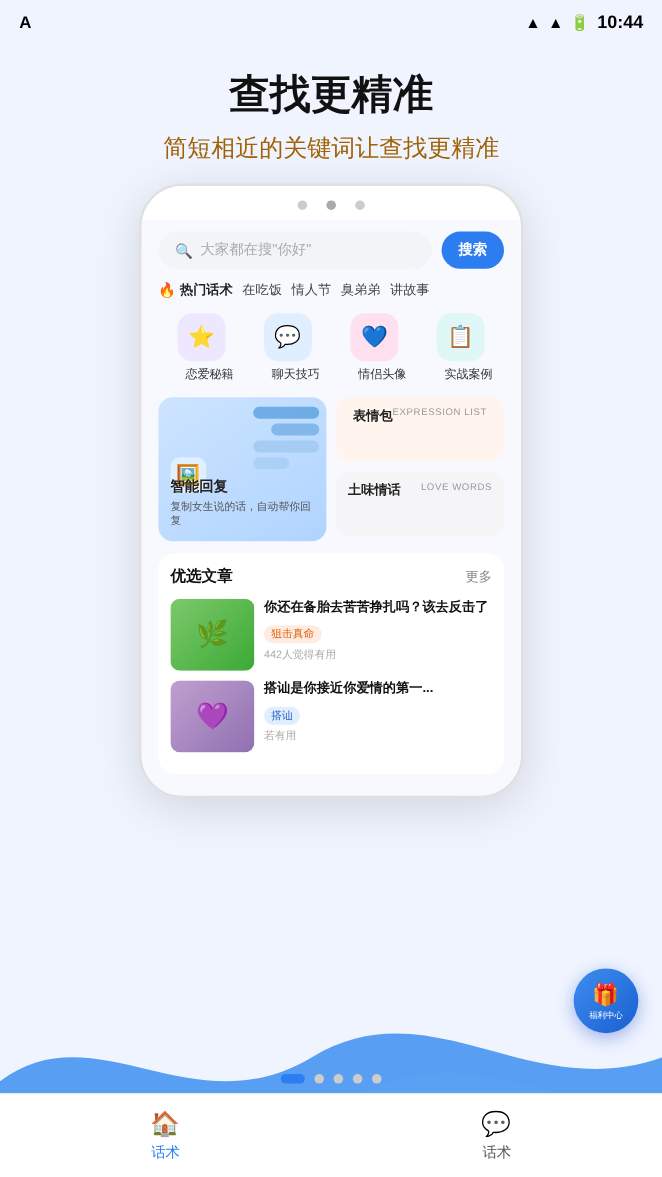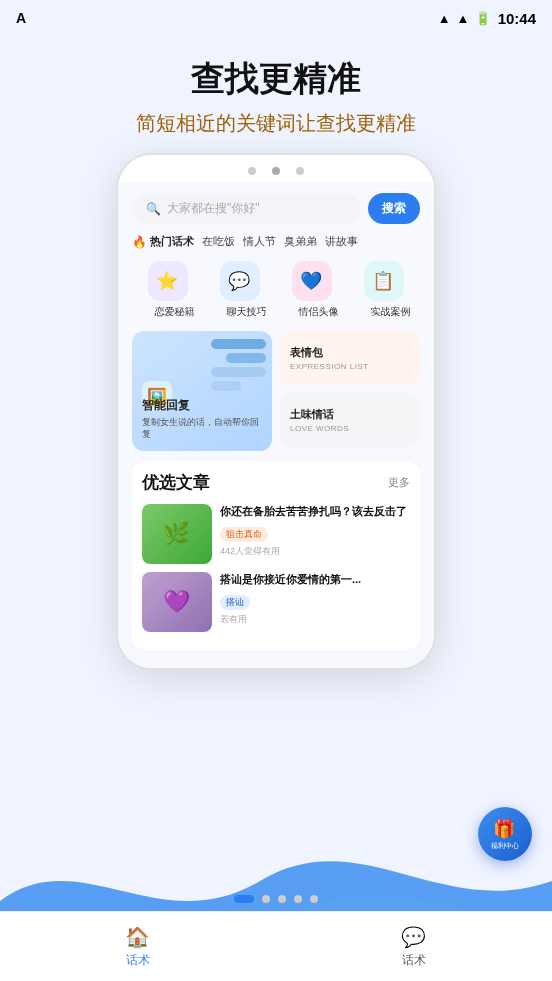--- a/index.html
+++ b/index.html
@@ -217,24 +217,24 @@
       display: flex;
       flex-direction: column;
       gap: 8px;
     }
     .card-small {
       background: #fff8f0;
       border-radius: 12px;
       padding: 8px 10px;
       min-height: 49px;
       display: flex;
-      flex-direction: column;
+      flex-direction: row;
       justify-content: center;
     }
-    .card-small.blue-bg { background: #f0f5ff; }
+    .card-small.blue-bg { background: #f0f5ff; justify-content: space-between; }
     .card-small-label {
       font-size: 11px;
       font-weight: bold;
       color: #222;
       margin-bottom: 2px;
     }
     .card-small-sub {
       font-size: 8px;
       color: #999;
       letter-spacing: 0.5px;
@@ -247,21 +247,21 @@
       padding: 10px;
       margin-bottom: 8px;
     }
     .articles-header {
       display: flex;
       justify-content: space-between;
       align-items: center;
       margin-bottom: 10px;
     }
     .articles-title {
-      font-size: 17px;
+      font-size: 13px;
       font-weight: bold;
       color: #111;
     }
     .articles-more {
       font-size: 11px;
       color: #888;
     }
     .article-item {
       display: flex;
       gap: 8px;

